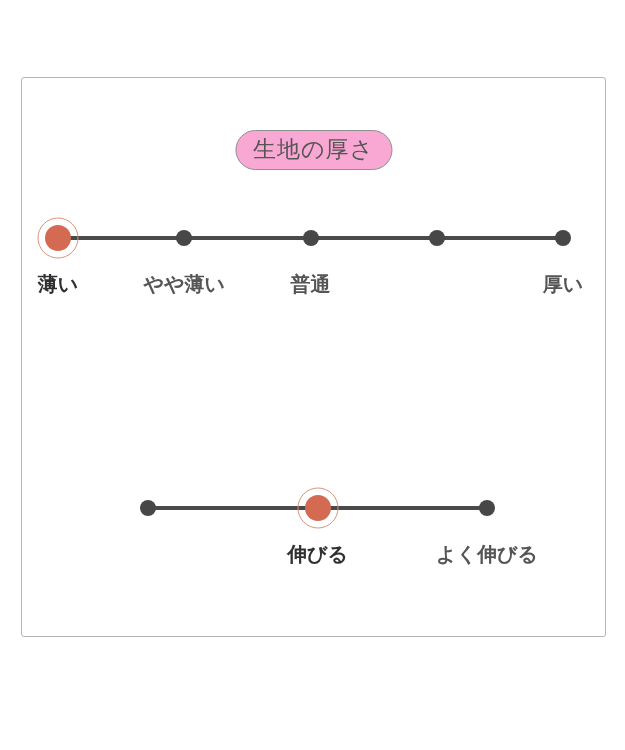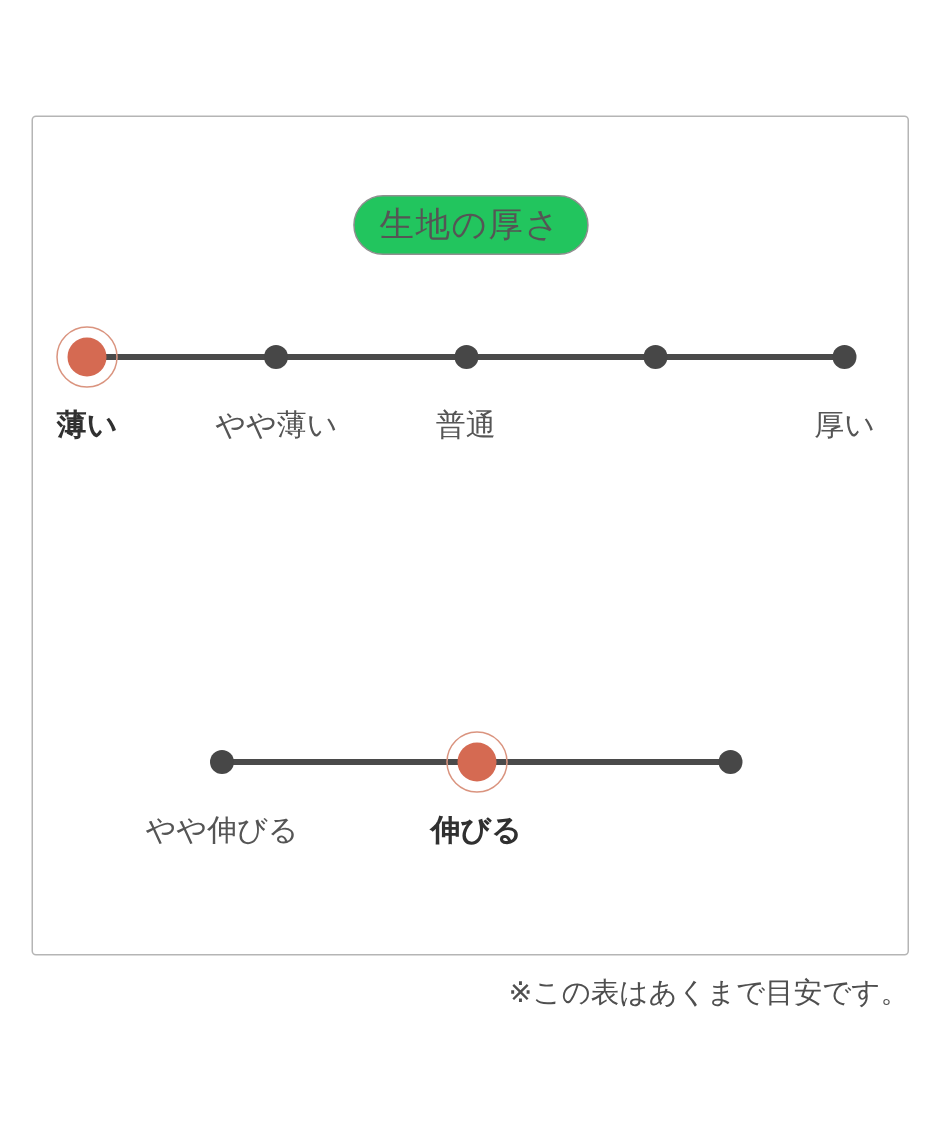--- a/index.html
+++ b/index.html
@@ -34,21 +34,21 @@
     position:absolute;
     left:50%;
     transform:translateX(-50%);
     border:1.5px solid var(--pill-border);
     border-radius:21px;
     padding:5px 17px 7px 17px;
     font-size:23px;
     line-height:26px;
     color:var(--label);
     letter-spacing:1px;
-    background:#22c55e;
+    background:#f9a8d4;
     white-space:nowrap;
   }
   .pill.wide{padding-left:33px;padding-right:33px;}
   .track{
     position:absolute;
     height:0;
   }
   .track .line{
     position:absolute;
     left:0;right:0;top:-2px;
@@ -85,20 +85,21 @@
     text-align:center;
   }
   .lbl{
     position:absolute;
     top:0;
     transform:translateX(-50%);
     font-size:20px;
     line-height:26px;
     color:var(--label);
     white-space:nowrap;
+    font-weight:bold;
   }
   .lbl.selected{
     font-weight:bold;
     color:var(--label-selected);
   }
   .footnote{
     position:absolute;
     top:650px;
     right:19px;
     font-size:19px;
@@ -137,20 +138,19 @@
 
     <div class="track" style="left:126px;top:430px;width:339px">
       <div class="line"></div>
       <div class="dot" style="left:0%"></div>
       <div class="ring" style="left:50%"></div>
       <div class="dot selected" style="left:50%"></div>
       <div class="dot" style="left:100%"></div>
     </div>
 
     <div class="labels" style="left:126px;top:463px;width:339px">
-      <span class="lbl" style="left:0%">やや伸びる</span>
       <span class="lbl selected" style="left:50%">伸びる</span>
+      <span class="lbl" style="left:100%">よく伸びる</span>
     </div>
 
   </div>
 
-  <div class="footnote">※この表はあくまで目安です。</div>
 </div>
 
 </body></html>

